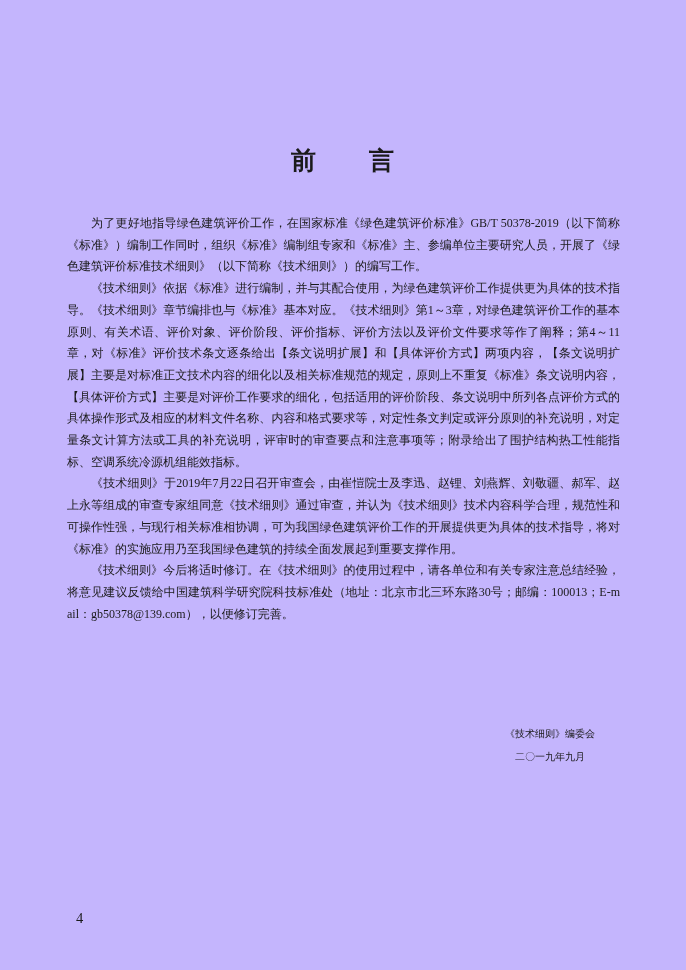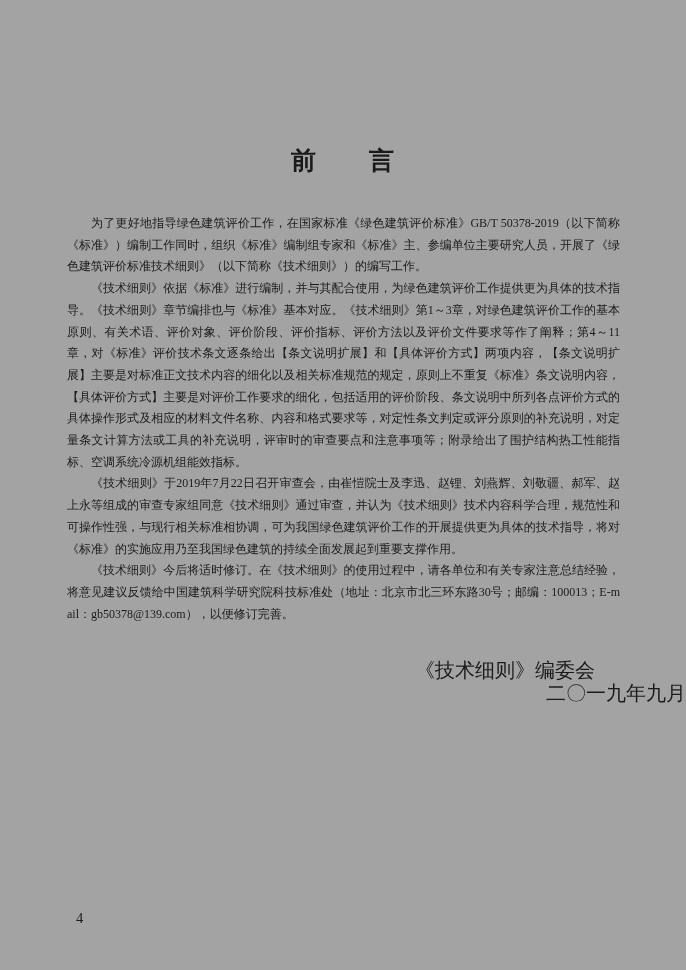--- a/index.html
+++ b/index.html
@@ -5,21 +5,21 @@
   html, body {
     margin: 0;
     padding: 0;
     background: #e8e8e8;
   }
   .page {
     position: relative;
     width: 686px;
     height: 970px;
     margin: 0 auto;
-    background: #a3a3a3;
+    background: #c4b5fd;
     overflow: hidden;
     font-family: "Liberation Serif", "DejaVu Serif", serif;
     color: #1a1a1a;
   }
   .title {
     position: absolute;
     top: 144px;
     left: 0;
     width: 100%;
     margin: 0;
@@ -38,32 +38,33 @@
     text-align: justify;
     text-justify: inter-ideograph;
   }
   .body-text p {
     margin: 0;
     text-indent: 2em;
     word-break: break-all;
   }
   .signature {
     position: absolute;
-    top: 659px;
+    top: 722px;
     left: 0;
     width: 100%;
-    font-size: 20px;
+    font-size: 10px;
     line-height: 23px;
   }
   .sig-committee {
     text-align: right;
     padding-right: 91px;
   }
   .sig-date {
     text-align: right;
+    padding-right: 101px;
   }
   .page-number {
     position: absolute;
     left: 76px;
     top: 910px;
     font-size: 14.5px;
   }
 </style>
 </head>
 <body>

